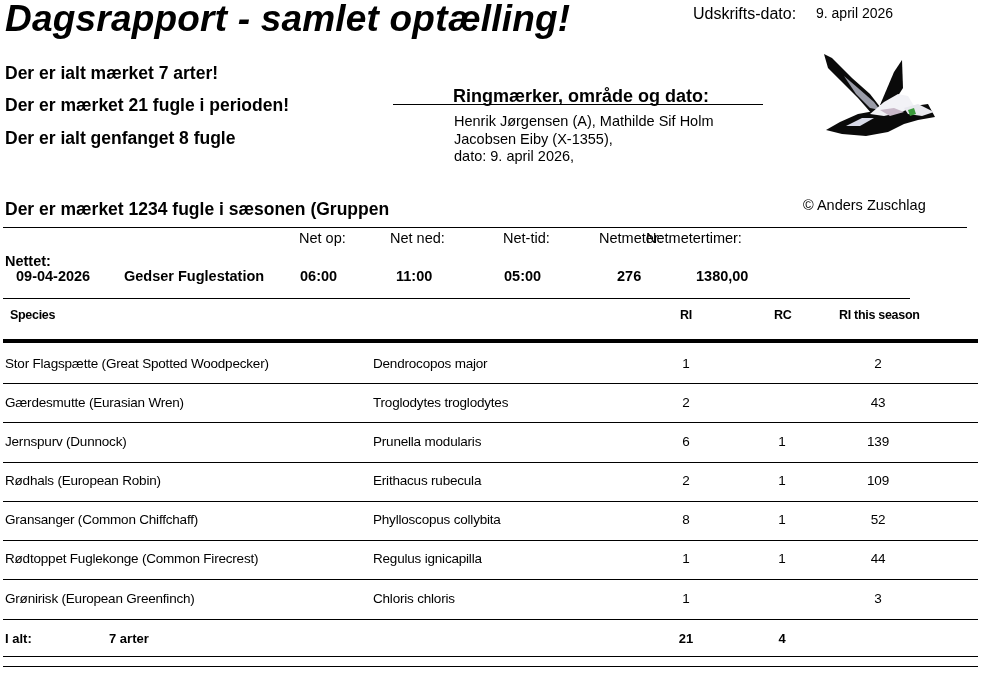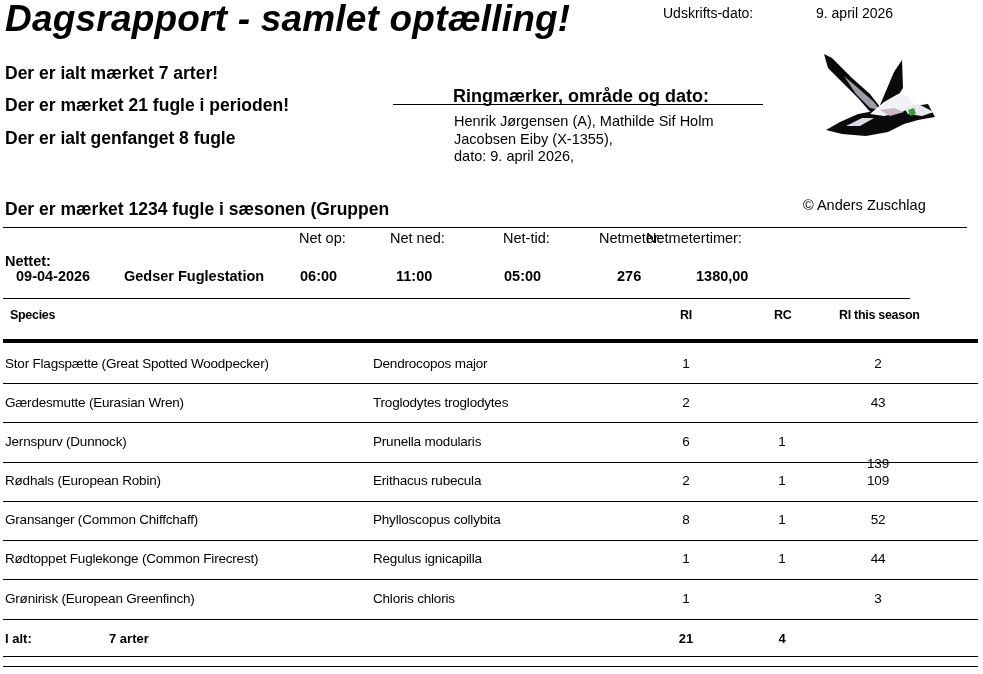--- a/index.html
+++ b/index.html
@@ -1,20 +1,20 @@
 <!DOCTYPE html>
 <html><head>
   <meta charset="utf-8">
   <style>
     html, body { margin: 0; padding: 0; background: #ffffff; }
     body { width: 983px; height: 674px; position: relative; overflow: hidden;
            font-family: "Liberation Sans", sans-serif; color: #000; }
     .abs { position: absolute; white-space: nowrap; }
     .title { left: 5px; top: -2px; font-size: 37px; font-weight: bold; font-style: italic; letter-spacing: 0.2px; }
-    .print-label { left: 663px; top: 5px; font-size: 14px; }
+    .print-label { left: 693px; top: 5px; font-size: 16px; }
     .print-value { left: 816px; top: 5px; font-size: 14px; }
     .summary { left: 5px; font-size: 17.5px; font-weight: bold; }
     .ring-head { left: 453px; top: 86px; font-size: 18px; font-weight: bold; }
     .ring-underline { left: 393px; top: 104px; width: 370px; height: 0; border-top: 1.5px solid #000; }
     .ring-lines { left: 454px; top: 113px; font-size: 14.5px; line-height: 17.5px; }
     .bird { left: 818px; top: 50px; width: 120px; height: 90px; }
     .copyright { left: 803px; top: 197px; font-size: 14.5px; }
     .season { left: 5px; top: 199px; font-size: 17.5px; font-weight: bold; }
     .hline { position: absolute; height: 0; border-top: 1.3px solid #000; }
     .net-lbl { top: 230px; font-size: 14.5px; }
@@ -104,21 +104,21 @@
     <div class="abs cell num" style="left:666px; top:395px;">2</div>
     <div class="abs cell num" style="left:762px; top:395px;"></div>
     <div class="abs cell num" style="left:858px; top:395px;">43</div>
     <div class="hline" style="left:3px; top:422px; width:975px;"></div>
   </div>
   <div>
     <div class="abs cell" style="left:5px; top:434px;">Jernspurv   (Dunnock)</div>
     <div class="abs cell" style="left:373px; top:434px;">Prunella modularis</div>
     <div class="abs cell num" style="left:666px; top:434px;">6</div>
     <div class="abs cell num" style="left:762px; top:434px;">1</div>
-    <div class="abs cell num" style="left:858px; top:456px;">139</div>
+    <div class="abs cell num" style="left:858px; top:434px;">139</div>
     <div class="hline" style="left:3px; top:462px; width:975px;"></div>
   </div>
   <div>
     <div class="abs cell" style="left:5px; top:473px;">Rødhals   (European Robin)</div>
     <div class="abs cell" style="left:373px; top:473px;">Erithacus rubecula</div>
     <div class="abs cell num" style="left:666px; top:473px;">2</div>
     <div class="abs cell num" style="left:762px; top:473px;">1</div>
     <div class="abs cell num" style="left:858px; top:473px;">109</div>
     <div class="hline" style="left:3px; top:501px; width:975px;"></div>
   </div>

